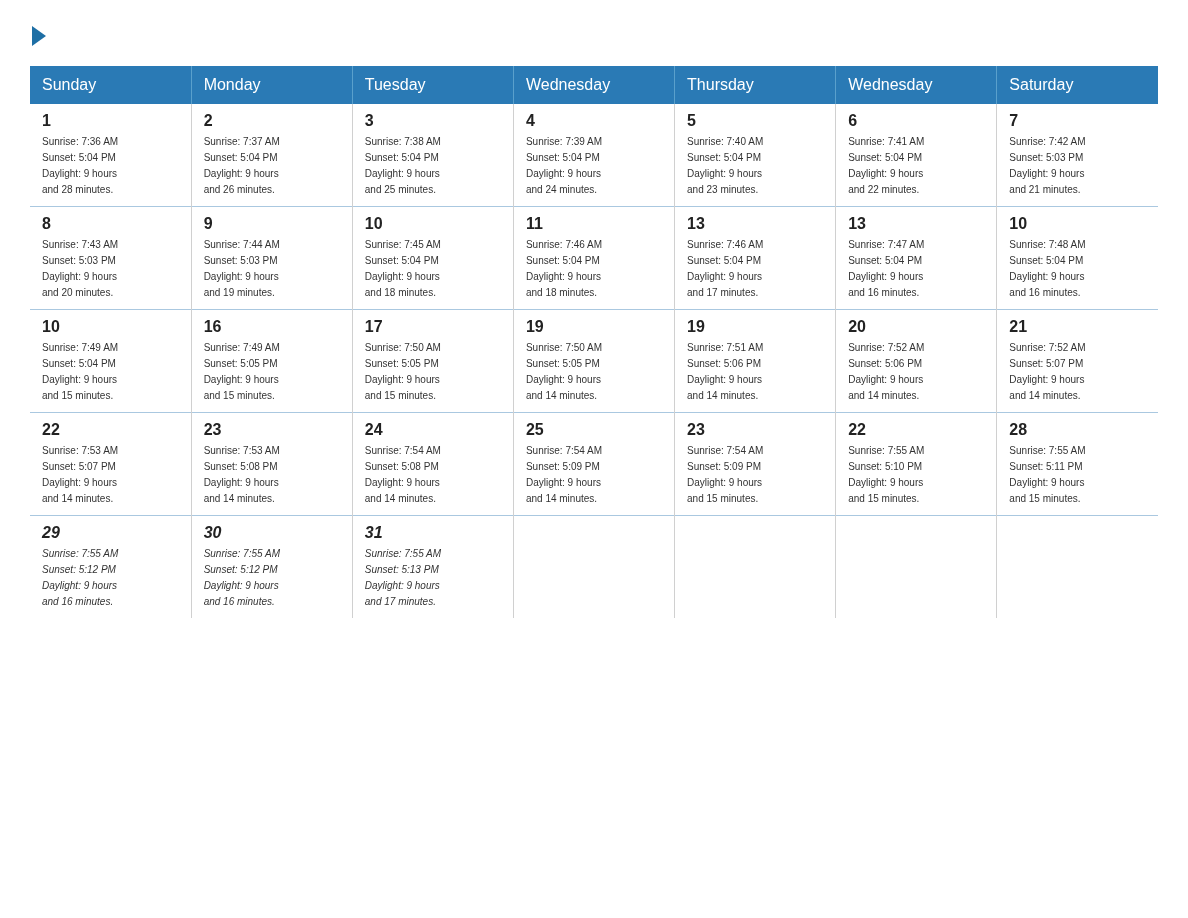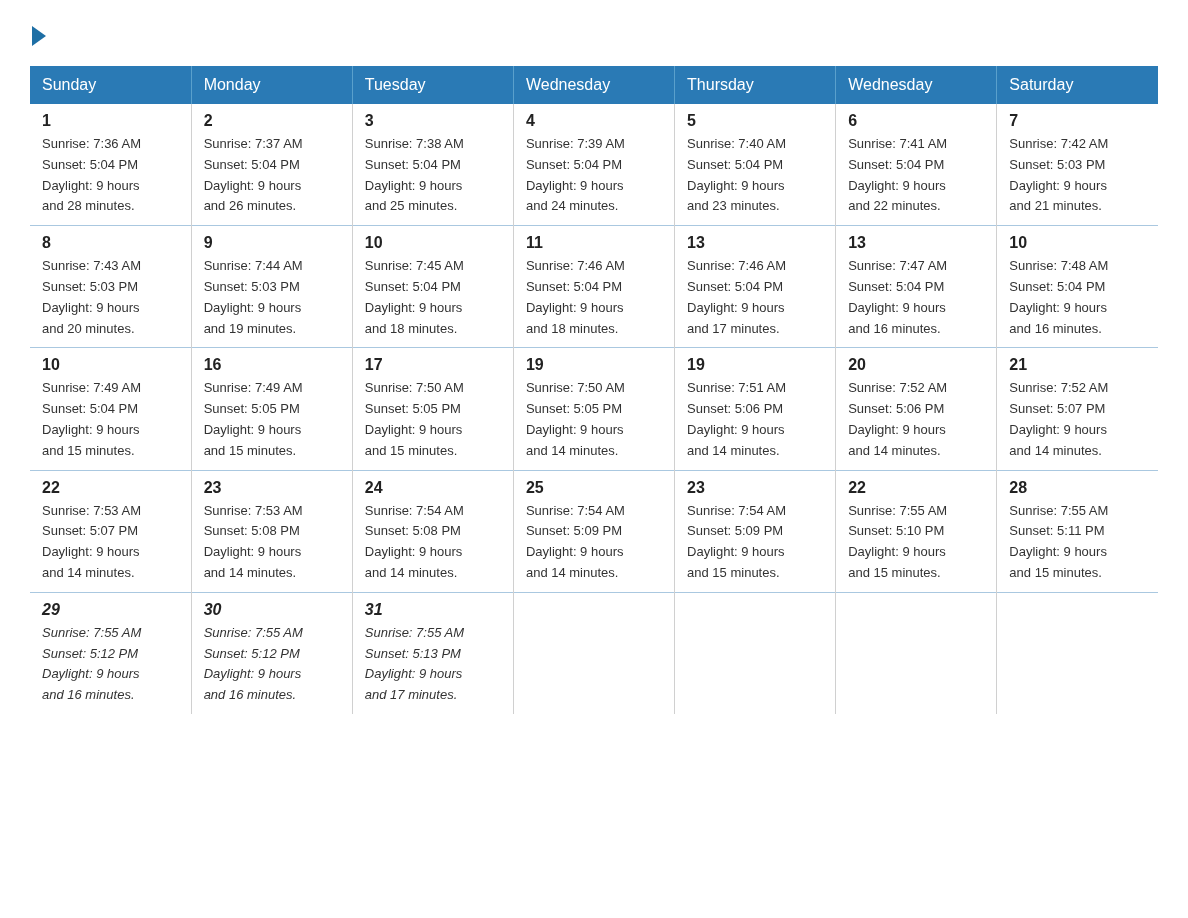--- a/index.html
+++ b/index.html
@@ -95,21 +95,21 @@
     tbody td:last-child {
       border-right: none;
     }
     .day-number {
       font-size: 16px;
       font-weight: bold;
       margin-bottom: 4px;
       display: block;
     }
     .day-info {
-      font-size: 13px;
+      font-size: 10px;
       line-height: 1.6;
       color: #333;
     }
     tbody tr:last-child {
       border-bottom: none;
       font-style: italic;
     }
     .empty-cell {
       background: #fff;
     }

